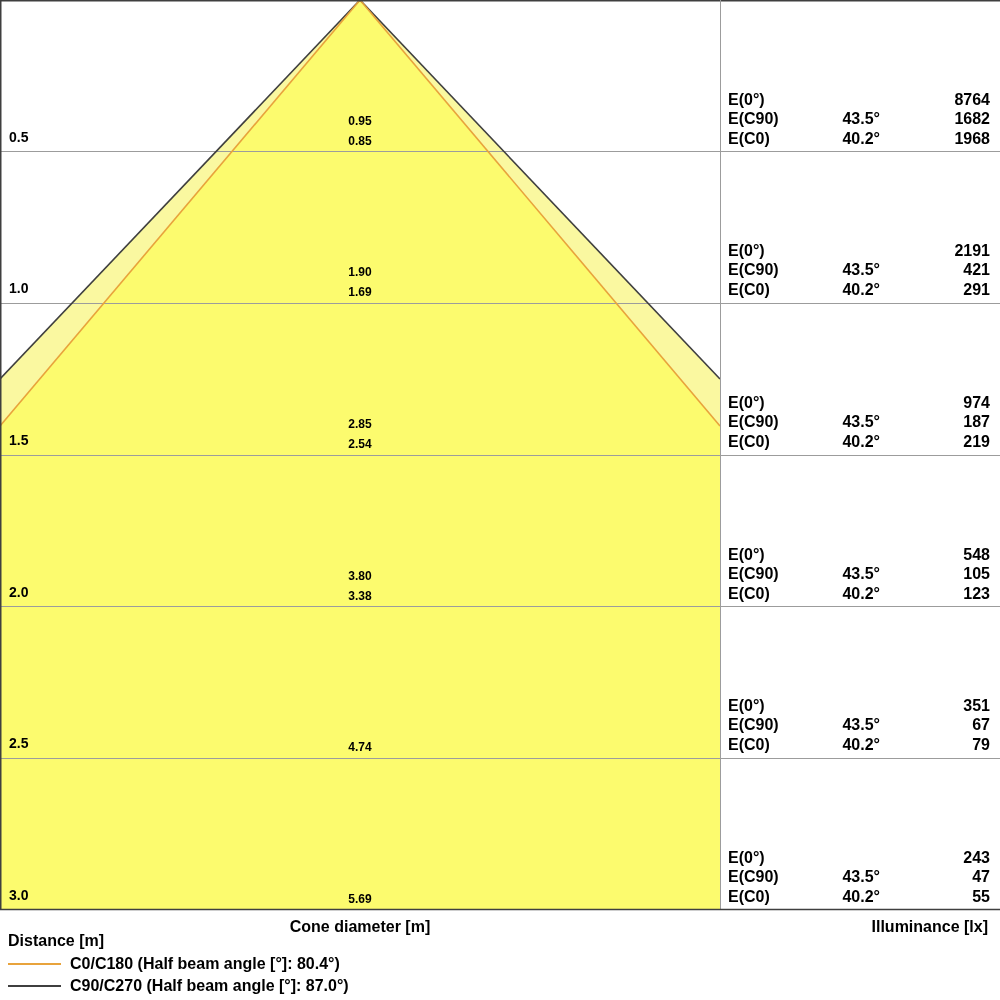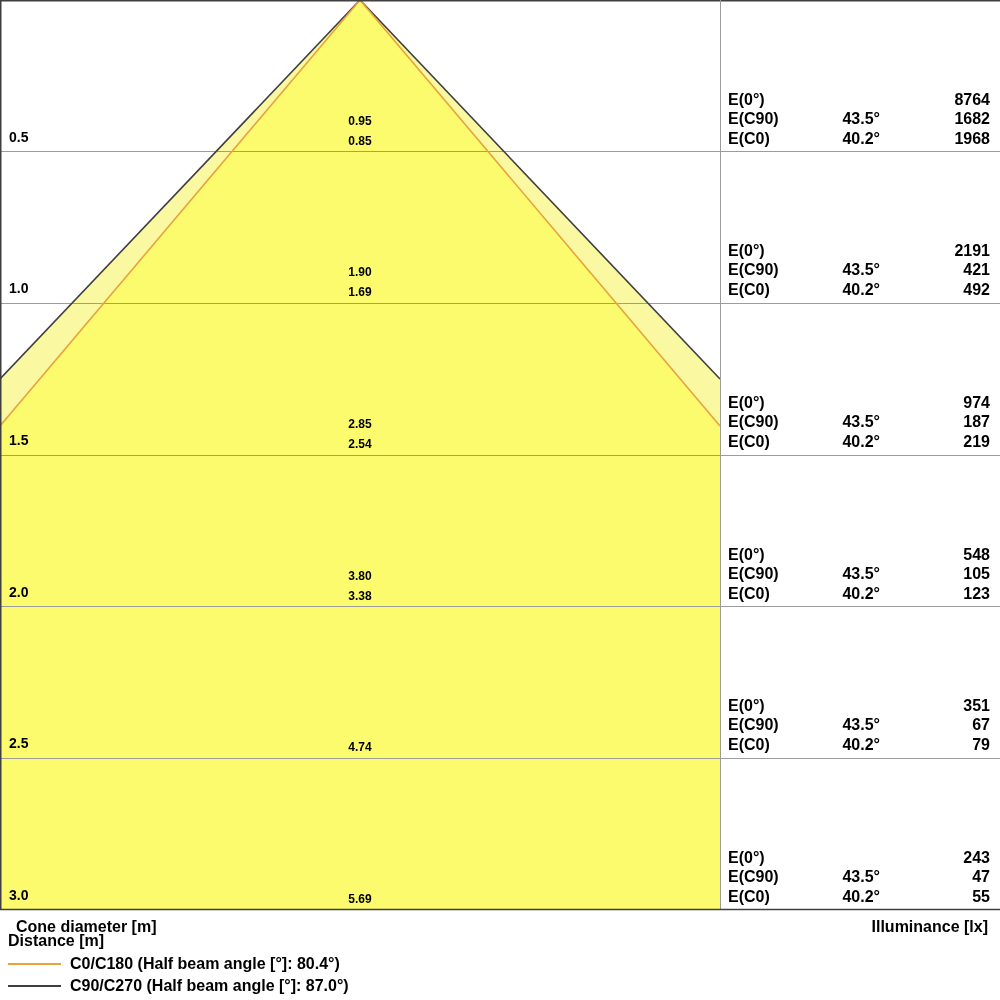--- a/index.html
+++ b/index.html
@@ -32,21 +32,21 @@
     font-size:16px;line-height:19.5px;
   }
   .e-row{display:flex;}
   .e-lbl{width:95px;text-align:left;}
   .e-ang{width:57px;text-align:right;}
   .e-val{flex:1;text-align:right;}
 
   
   .axis-titles{position:absolute;left:0;top:918px;width:1000px;height:22px;font-size:16px;}
   .axis-distance{position:absolute;left:8px;top:14px;}
-  .axis-cone{position:absolute;left:0;top:0;width:720px;text-align:left;margin-left:16px;}
+  .axis-cone{position:absolute;left:0;top:0;width:720px;text-align:center;}
   .axis-illu{position:absolute;right:12px;top:0;}
 
   
   .legend{position:absolute;left:8px;top:953px;font-size:16px;}
   .legend-row{display:flex;align-items:center;height:22px;}
   .legend-line{width:53px;height:0;margin-right:9px;}
   .sw-c0{border-top:2px solid #E8A33C;}
   .sw-c90{border-top:2px solid #3F3F3F;}
 </style>
 </head>
@@ -121,21 +121,21 @@
           <span class="e-val">2191</span>
         </div>
       <div class="e-row">
           <span class="e-lbl">E(C90)</span>
           <span class="e-ang">43.5°</span>
           <span class="e-val">421</span>
         </div>
       <div class="e-row">
           <span class="e-lbl">E(C0)</span>
           <span class="e-ang">40.2°</span>
-          <span class="e-val">492</span>
+          <span class="e-val">291</span>
         </div>
     </div>
   </div>
 
   <div class="row-layer" style="--gy:455px">
     <div class="dist-label">1.5</div>
     <div class="cone-vals">
       <div>2.85</div>
       <div>2.54</div>
     </div>

